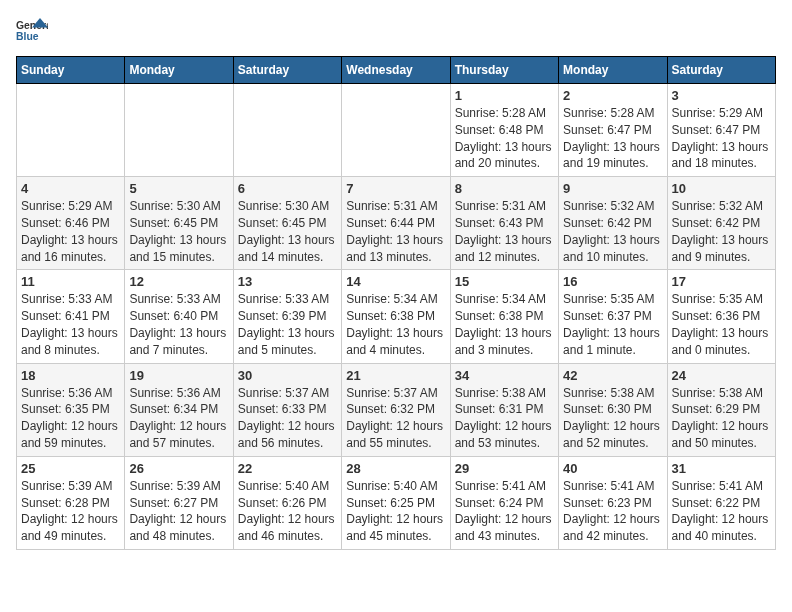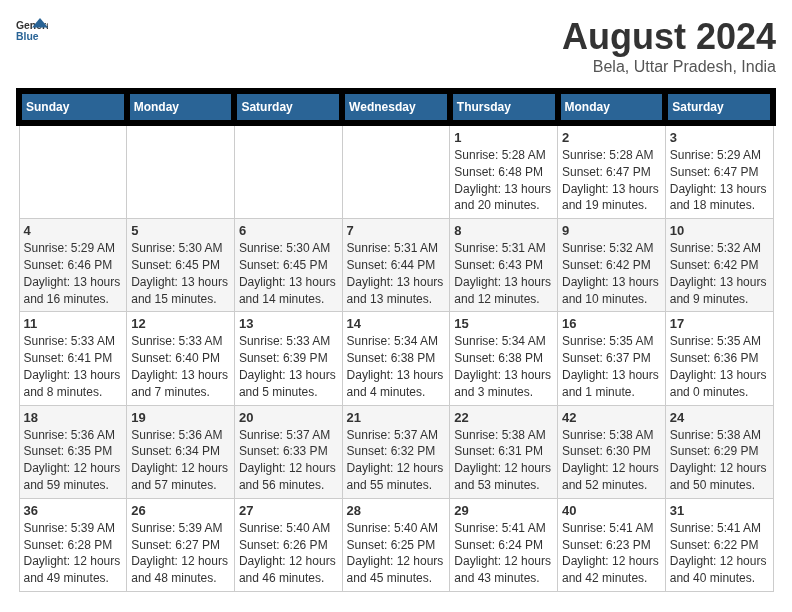--- a/index.html
+++ b/index.html
@@ -42,21 +42,21 @@
       border-collapse: collapse;
       table-layout: fixed;
     }
     thead tr th {
       background-color: #2a6496;
       color: #fff;
       font-size: 12px;
       font-weight: bold;
       padding: 6px 4px;
       text-align: left;
-      border: 6px solid #000000;
+      border: 1px solid #000000;
     }
     tbody tr td {
       border: 1px solid #ccc;
       vertical-align: top;
       padding: 4px;
       font-size: 10.5px;
       color: #333;
       height: 88px;
       background: #fff;
     }
@@ -82,24 +82,20 @@
 </head>
 <body>
 
 <div class="header">
   <div class="logo">
     <svg class="logo-icon" viewBox="0 0 40 34">
       <text x="0" y="16" font-size="13" font-weight="bold" fill="#333">General</text>
       <text x="0" y="30" font-size="13" font-weight="bold" fill="#2a6496">Blue</text>
       <polygon points="36,2 46,14 26,14" fill="#2a6496" transform="translate(-6,0)"></polygon>
     </svg>
-  </div>
-  <div class="title-block">
-    <div class="month-year">August 2024</div>
-    <div class="location">Bela, Uttar Pradesh, India</div>
   </div>
 </div>
 
 <table>
   <thead>
     <tr>
       <th>Sunday</th>
       <th>Monday</th>
       <th>Saturday</th>
       <th>Wednesday</th>
@@ -247,35 +243,35 @@
 and 59 minutes.</div>
         </td>
         <td>
           <span class="day-number">19</span>
           <div class="day-info" style="white-space: pre-line;">Sunrise: 5:36 AM
 Sunset: 6:34 PM
 Daylight: 12 hours
 and 57 minutes.</div>
         </td>
         <td>
-          <span class="day-number">20</span>
+          <span class="day-number">30</span>
           <div class="day-info" style="white-space: pre-line;">Sunrise: 5:37 AM
 Sunset: 6:33 PM
 Daylight: 12 hours
 and 56 minutes.</div>
         </td>
         <td>
           <span class="day-number">21</span>
           <div class="day-info" style="white-space: pre-line;">Sunrise: 5:37 AM
 Sunset: 6:32 PM
 Daylight: 12 hours
 and 55 minutes.</div>
         </td>
         <td>
-          <span class="day-number">22</span>
+          <span class="day-number">34</span>
           <div class="day-info" style="white-space: pre-line;">Sunrise: 5:38 AM
 Sunset: 6:31 PM
 Daylight: 12 hours
 and 53 minutes.</div>
         </td>
         <td>
           <span class="day-number">42</span>
           <div class="day-info" style="white-space: pre-line;">Sunrise: 5:38 AM
 Sunset: 6:30 PM
 Daylight: 12 hours
@@ -284,35 +280,35 @@
         <td>
           <span class="day-number">24</span>
           <div class="day-info" style="white-space: pre-line;">Sunrise: 5:38 AM
 Sunset: 6:29 PM
 Daylight: 12 hours
 and 50 minutes.</div>
         </td>
       </tr>
       <tr>
         <td>
-          <span class="day-number">36</span>
+          <span class="day-number">25</span>
           <div class="day-info" style="white-space: pre-line;">Sunrise: 5:39 AM
 Sunset: 6:28 PM
 Daylight: 12 hours
 and 49 minutes.</div>
         </td>
         <td>
           <span class="day-number">26</span>
           <div class="day-info" style="white-space: pre-line;">Sunrise: 5:39 AM
 Sunset: 6:27 PM
 Daylight: 12 hours
 and 48 minutes.</div>
         </td>
         <td>
-          <span class="day-number">27</span>
+          <span class="day-number">22</span>
           <div class="day-info" style="white-space: pre-line;">Sunrise: 5:40 AM
 Sunset: 6:26 PM
 Daylight: 12 hours
 and 46 minutes.</div>
         </td>
         <td>
           <span class="day-number">28</span>
           <div class="day-info" style="white-space: pre-line;">Sunrise: 5:40 AM
 Sunset: 6:25 PM
 Daylight: 12 hours

